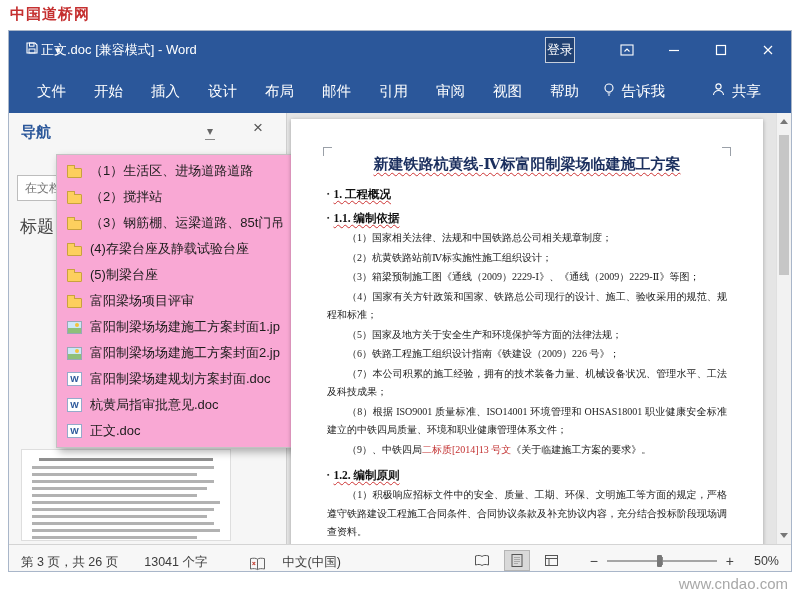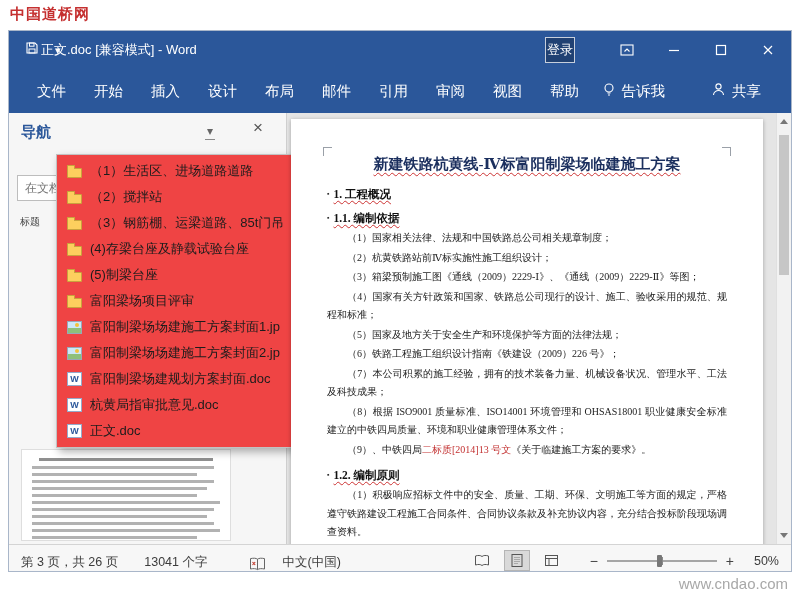--- a/index.html
+++ b/index.html
@@ -37,31 +37,31 @@
 
   
   .nav { position:absolute; left:0; top:0; bottom:0; width:278px; background:#f6f6f6;
     border-right:1px solid #cfcfcf; }
   .nav-h { position:absolute; left:12px; top:10px; color:#2b579a; font-size:15px; font-weight:bold; }
   .nav-dd { position:absolute; left:196px; top:11px; color:#666; font-size:12px; cursor:pointer;
     border-bottom:1px solid #8a8a8a; padding:0 2px 1px; }
   .nav-x { position:absolute; left:244px; top:5px; color:#555; font-size:17px; cursor:pointer; }
   .nav-search { position:absolute; left:8px; top:62px; width:256px; height:26px;
     border:1px solid #bdbdbd; background:#fff; font-size:12px; padding:0 7px; color:#444; }
-  .nav-tab { position:absolute; left:11px; top:102px; font-size:10px; color:#444; cursor:pointer; }
+  .nav-tab { position:absolute; left:11px; top:102px; font-size:17px; color:#444; cursor:pointer; }
   .thumb { position:absolute; left:12px; top:336px; width:210px; height:92px; background:#fff;
     border:1px solid #dedede; padding:8px 10px; cursor:pointer; }
   .thumb i { display:block; height:3px; background:#b2b2b2; margin-bottom:4px; }
   .thumb i:first-child { width:55%; margin:0 auto 5px; background:#8f8f8f; }
   .thumb i:nth-child(2n) { width:97%; }
   .thumb i:nth-child(3n) { width:88%; }
   .thumb i:nth-child(4n+1) { width:93%; }
 
   
-  .popup { position:absolute; left:47px; top:41px; width:257px; background:#ef4444;
+  .popup { position:absolute; left:47px; top:41px; width:257px; background:#f9a8d4;
     border:1px solid #c2c2c2; box-shadow:3px 4px 8px rgba(0,0,0,.3); padding:3px 0; }
   .pp-item { display:flex; align-items:center; height:26px; padding:0 4px 0 10px; gap:8px;
     font-size:13px; color:#1c1c1c; white-space:nowrap; overflow:hidden; cursor:pointer; }
   .pp-ico { position:relative; width:15px; height:13px; flex:0 0 15px; }
   .pp-ico[data-icon="folder"] { height:10px; margin-top:3px; background:#fdcf5e;
     border:1px solid #c9a23d; border-radius:1px; }
   .pp-ico[data-icon="folder"]::before { content:""; position:absolute; left:-1px; top:-4px;
     width:6px; height:3px; background:#fdcf5e; border:1px solid #c9a23d; border-bottom:none;
     border-radius:1px 1px 0 0; }
   .pp-ico[data-icon="image"] { background:linear-gradient(180deg,#cde8f8 0 55%,#8ec07a 55% 100%);

